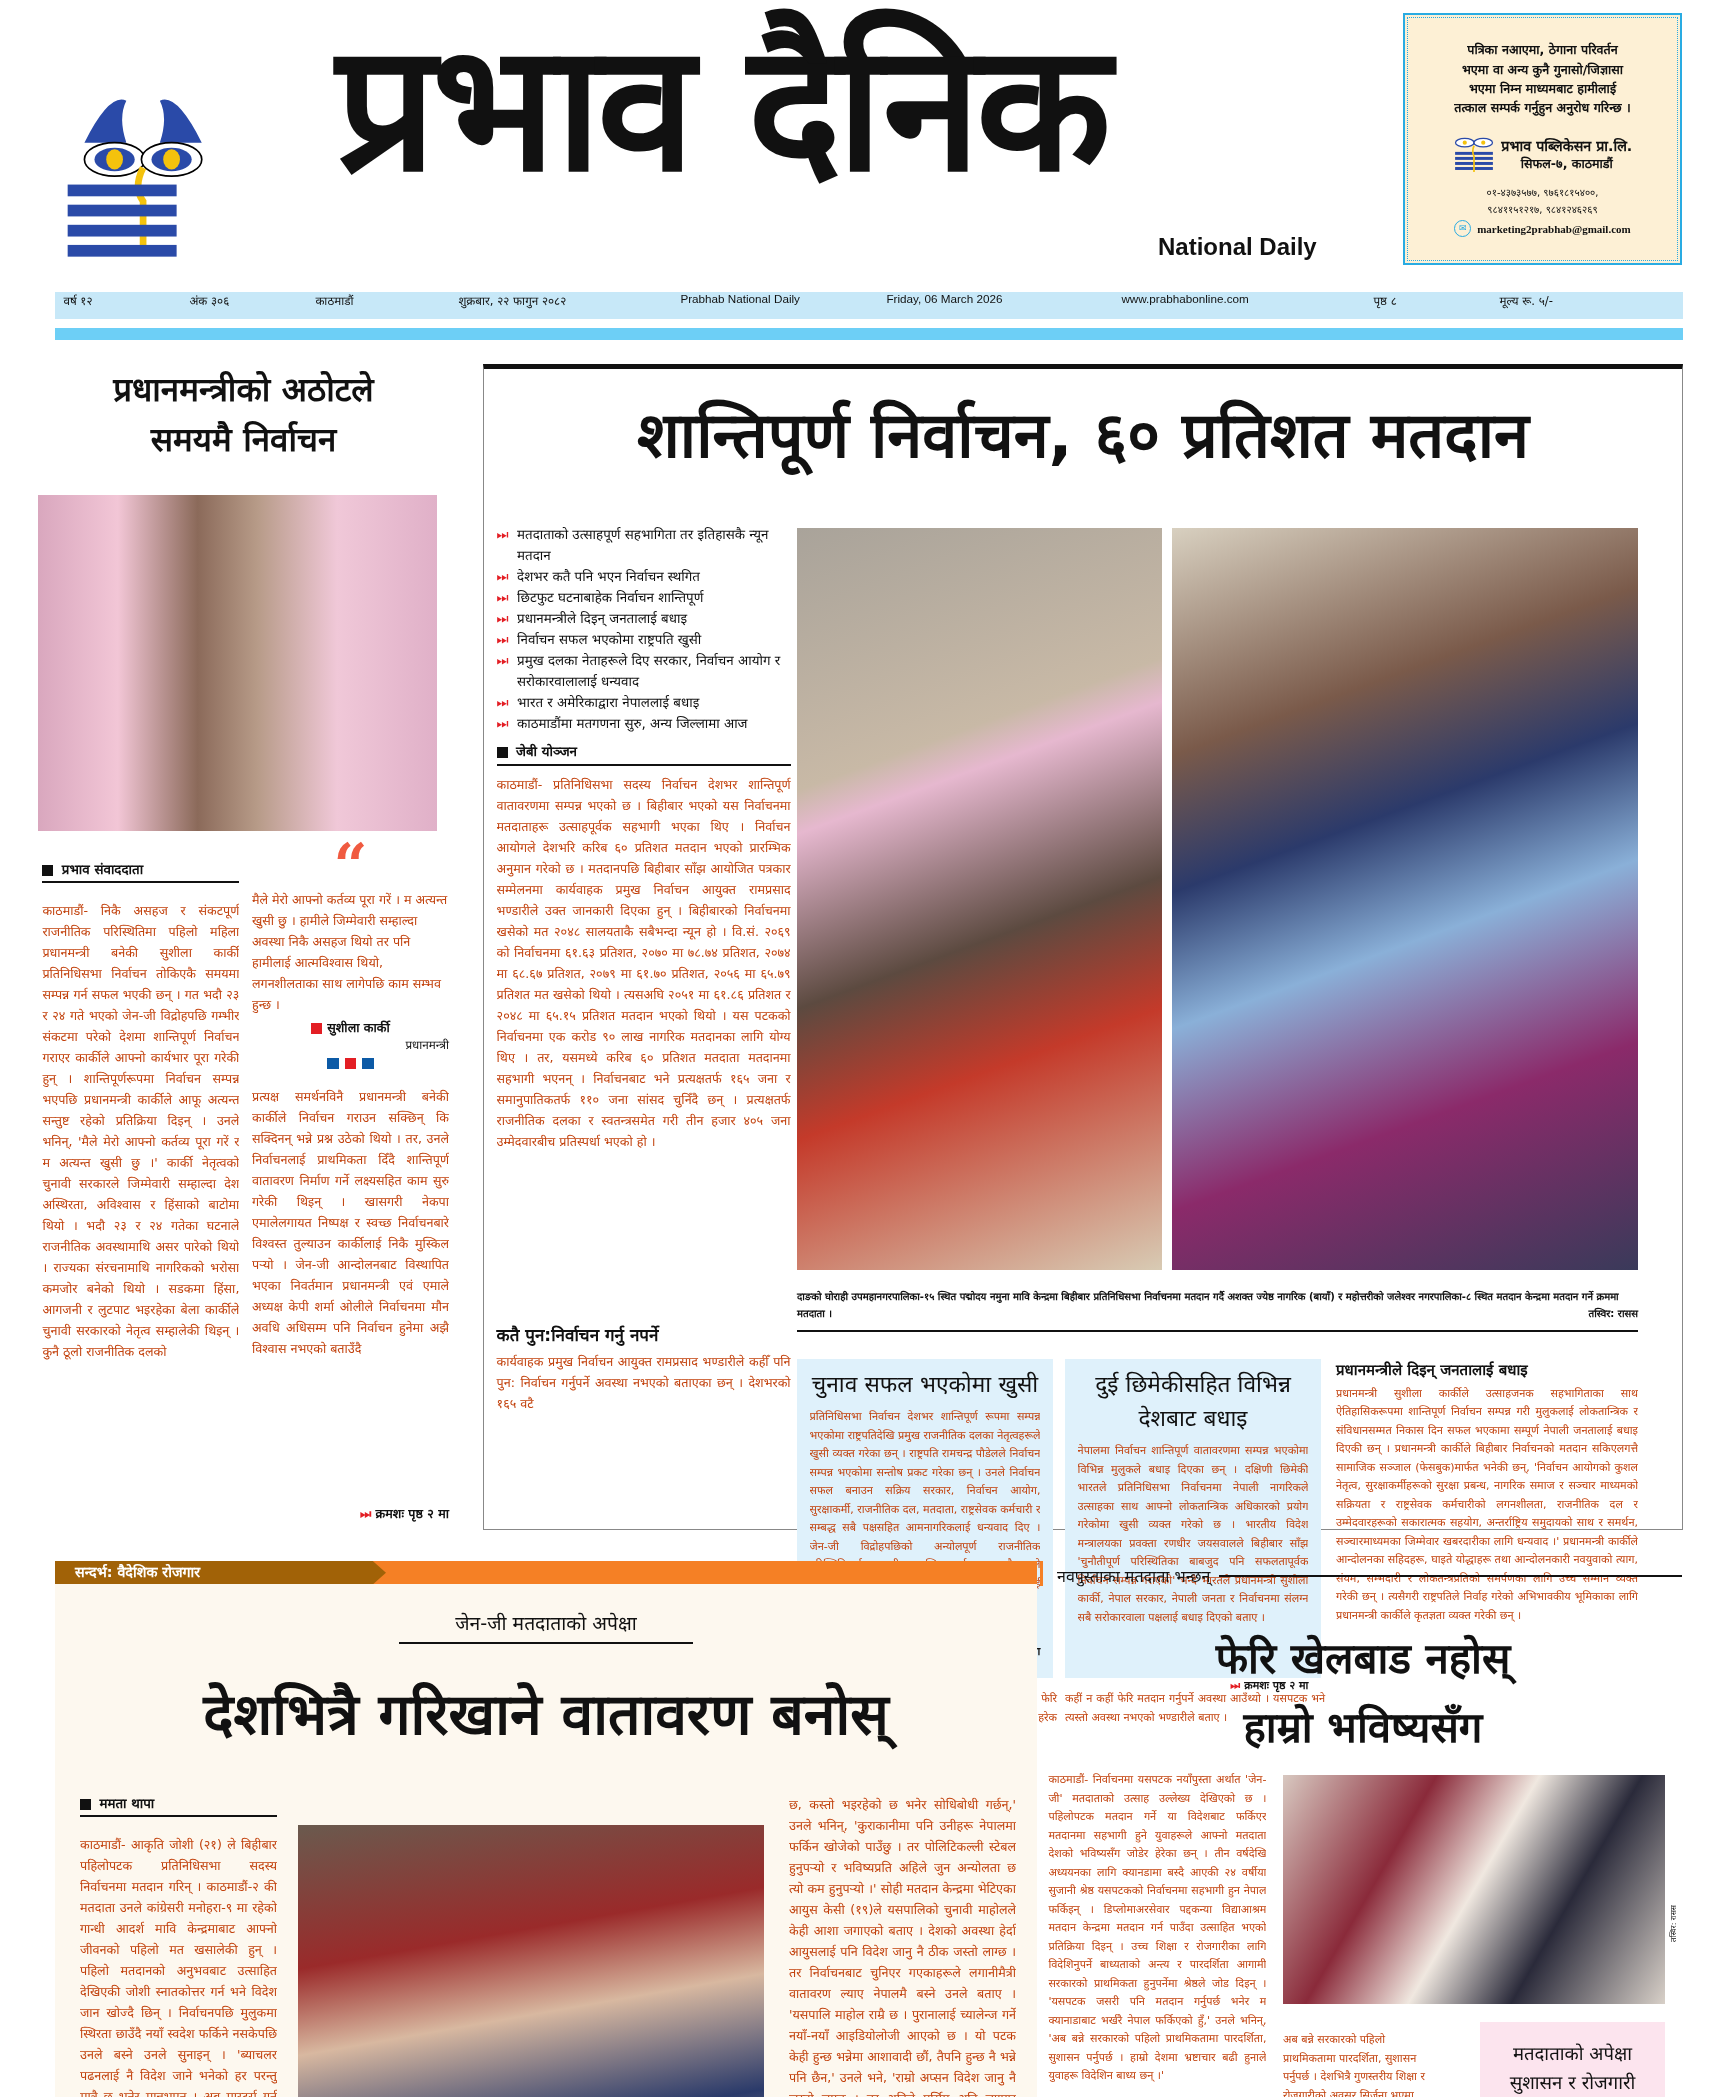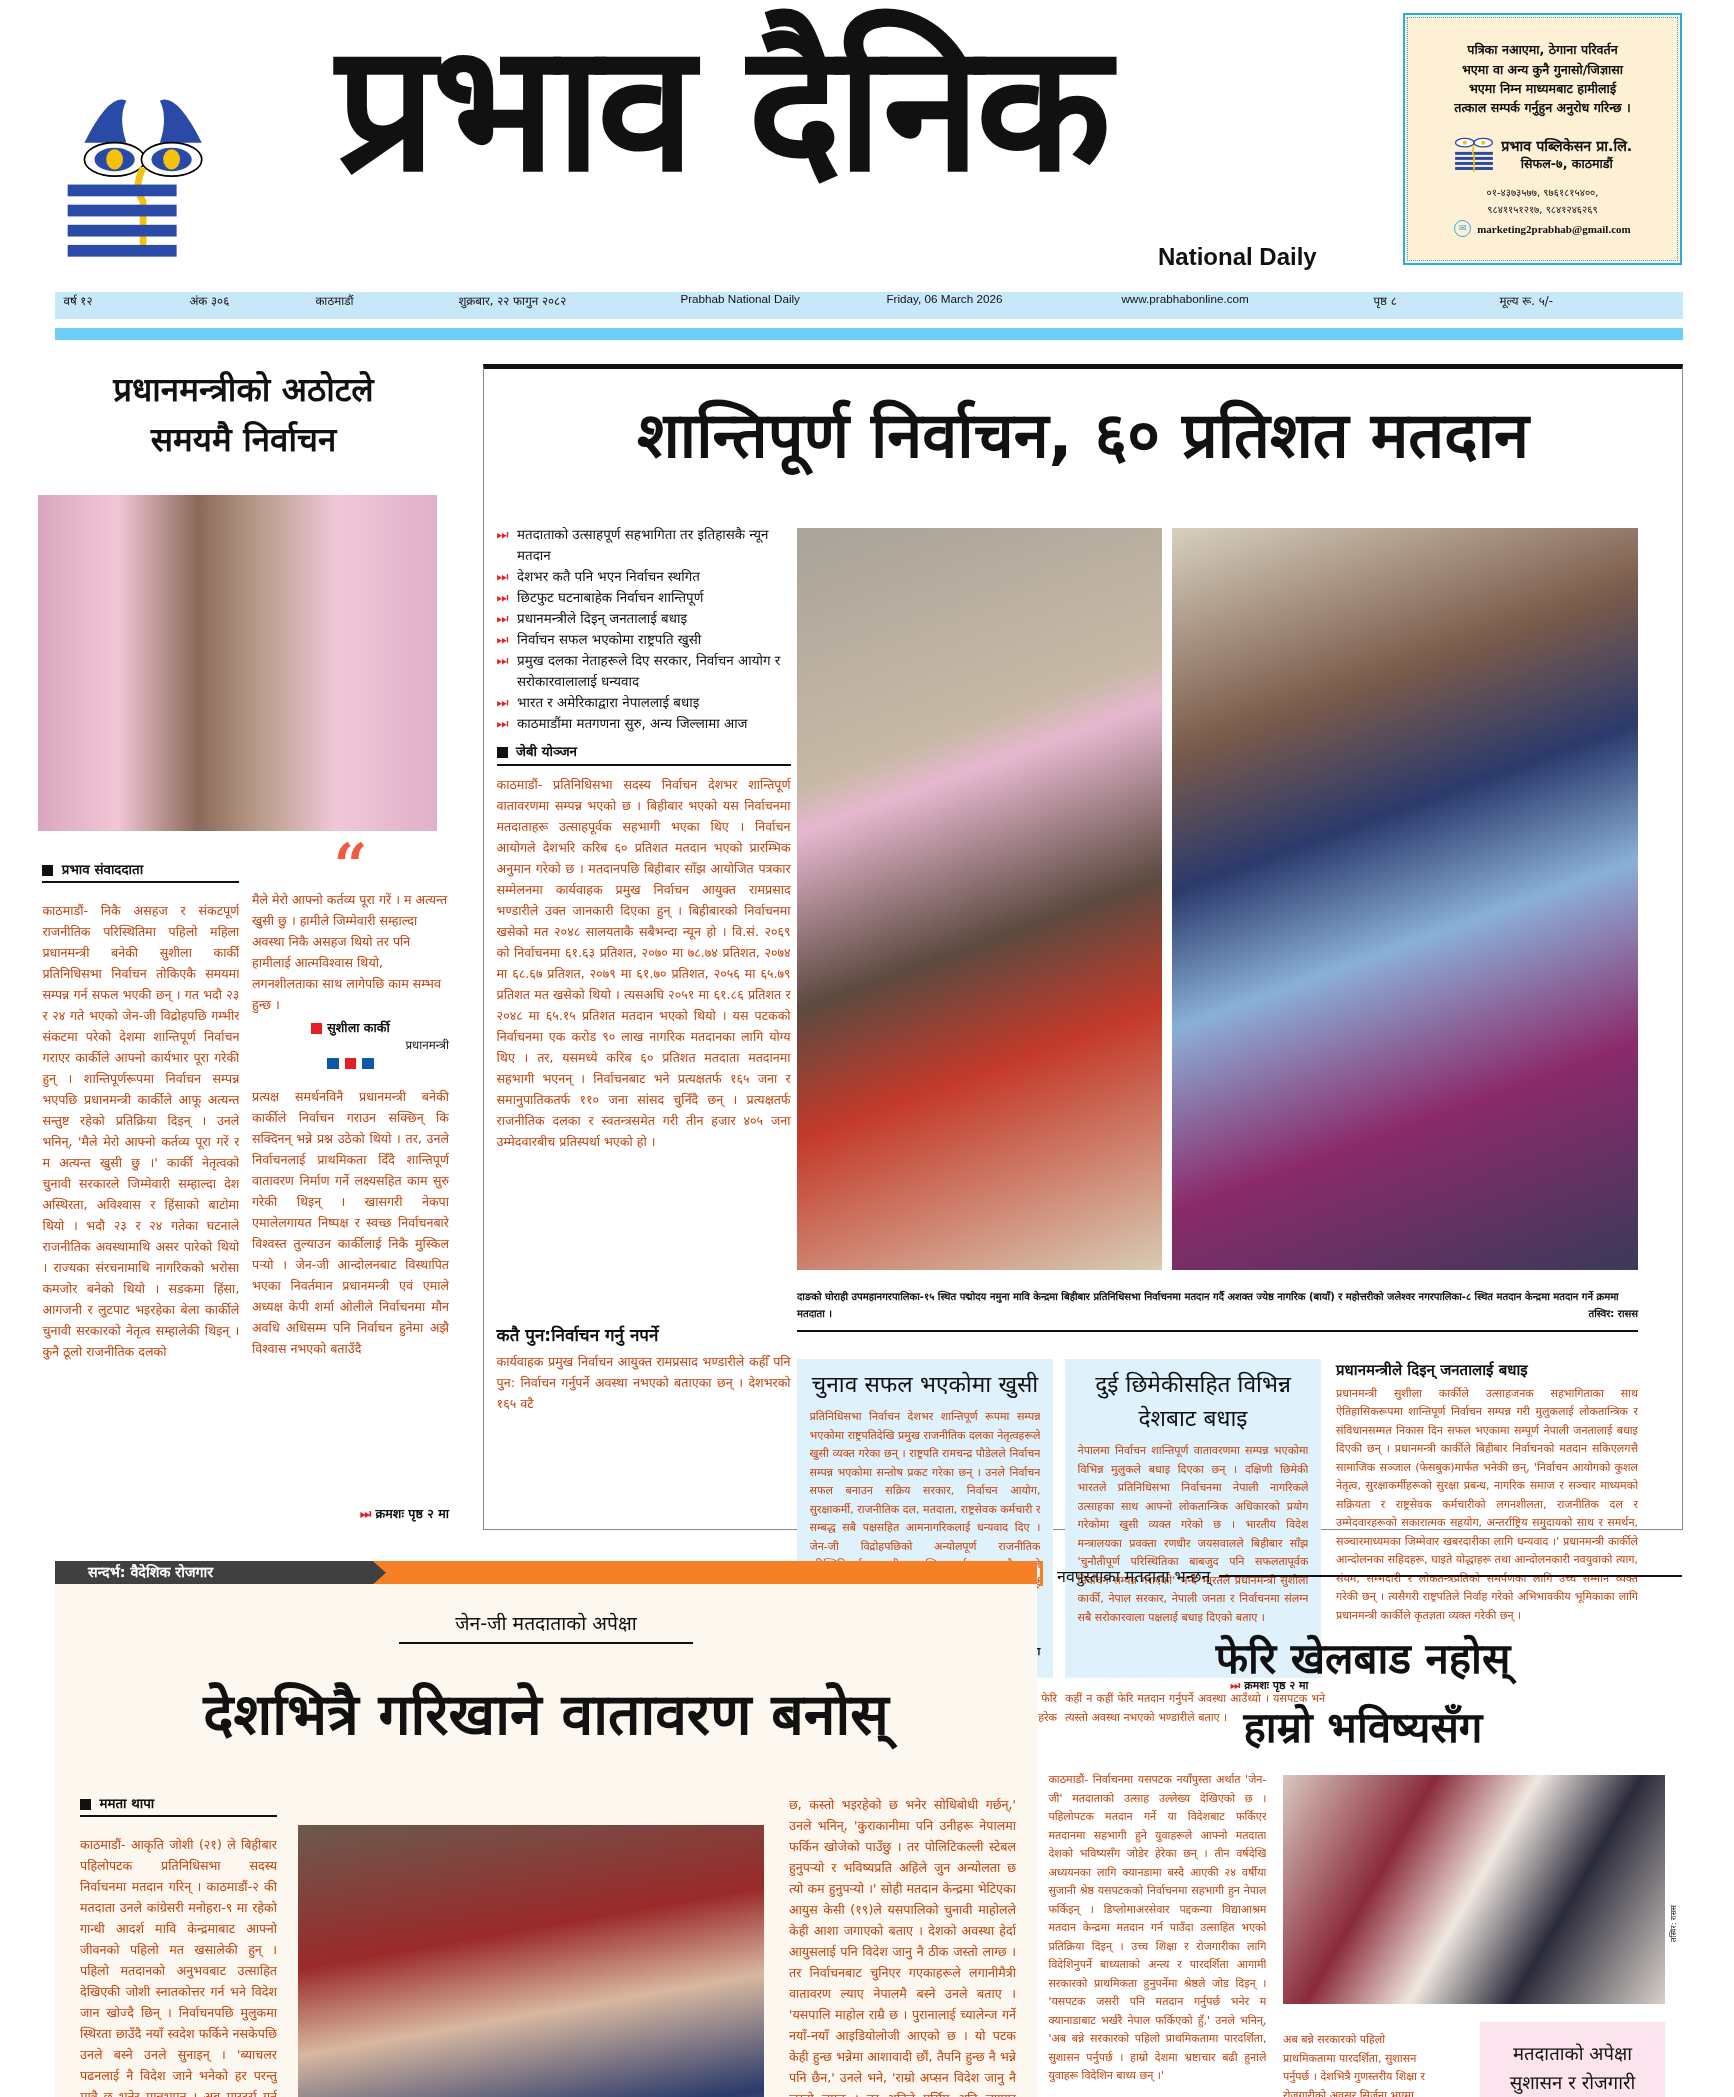--- a/index.html
+++ b/index.html
@@ -32,21 +32,21 @@
     <ellipse cx="67" cy="45" rx="12" ry="7" fill="#2a4aa8"></ellipse>
     <ellipse cx="33" cy="45" rx="5" ry="6" fill="#f4c20d"></ellipse>
     <ellipse cx="67" cy="45" rx="5" ry="6" fill="#f4c20d"></ellipse>
     <path d="M50 50 Q44 62 50 70 L50 100" stroke="#f4c20d" stroke-width="4" fill="none"></path>
     <rect x="5" y="60" width="65" height="7" fill="#2a4aa8"></rect>
     <rect x="5" y="72" width="65" height="7" fill="#2a4aa8"></rect>
     <rect x="5" y="84" width="65" height="7" fill="#2a4aa8"></rect>
     <rect x="5" y="96" width="65" height="7" fill="#2a4aa8"></rect>
   </svg>
   <div class="abs" style="left:336px;top:21px;font-size:176px;font-weight:bold;line-height:1;letter-spacing:-4.2px">प्रभाव दैनिक</div>
-  <div class="abs" style="left:1158px;top:243px;font-family:'Liberation Sans',sans-serif;font-size:24px;font-weight:bold">National Daily</div>
+  <div class="abs" style="left:1158px;top:233px;font-family:'Liberation Sans',sans-serif;font-size:24px;font-weight:bold">National Daily</div>
 </div>
 
 <div class="abs" style="left:1403px;top:13.4px;width:279px;height:252px;background:#fdf0d5;border:2.5px solid #29abe2;outline:1.3px dotted #29abe2;outline-offset:-5.9px;padding:25px 8.4px 8.4px;text-align:center">
   <div style="font-size:12.6px;line-height:19.3px;font-weight:bold">पत्रिका नआएमा, ठेगाना परिवर्तन</div>
   <div style="font-size:12.6px;line-height:19.3px;font-weight:bold">भएमा वा अन्य कुनै गुनासो/जिज्ञासा</div>
   <div style="font-size:12.6px;line-height:19.3px;font-weight:bold">भएमा निम्न माध्यमबाट हामीलाई</div>
   <div style="font-size:12.6px;line-height:19.3px;font-weight:bold">तत्काल सम्पर्क गर्नुहुन अनुरोध गरिन्छ ।</div>
   <div style="display:flex;align-items:center;justify-content:center;margin-top:17px;gap:6.7px">
     <svg width="42" height="38" viewBox="0 0 100 90">
       <ellipse cx="28" cy="18" rx="22" ry="10" fill="#fff" stroke="#2a4aa8" stroke-width="3"></ellipse>
@@ -170,21 +170,21 @@
   <div style="position:absolute;left:852px;top:990px;width:302px;height:503px">
     <div style="font-size:15px;font-weight:bold">प्रधानमन्त्रीले दिइन् जनतालाई बधाइ</div>
     <div class="body-text" style="font-size:11px;line-height:18.5px;margin-top:5.9px;height:495px;overflow:hidden">प्रधानमन्त्री सुशीला कार्कीले उत्साहजनक सहभागिताका साथ ऐतिहासिकरूपमा शान्तिपूर्ण निर्वाचन सम्पन्न गरी मुलुकलाई लोकतान्त्रिक र संविधानसम्मत निकास दिन सफल भएकामा सम्पूर्ण नेपाली जनतालाई बधाइ दिएकी छन् । प्रधानमन्त्री कार्कीले बिहीबार निर्वाचनको मतदान सकिएलगत्तै सामाजिक सञ्जाल (फेसबुक)मार्फत भनेकी छन्, 'निर्वाचन आयोगको कुशल नेतृत्व, सुरक्षाकर्मीहरूको सुरक्षा प्रबन्ध, नागरिक समाज र सञ्चार माध्यमको सक्रियता र राष्ट्रसेवक कर्मचारीको लगनशीलता, राजनीतिक दल र उम्मेदवारहरूको सकारात्मक सहयोग, अन्तर्राष्ट्रिय समुदायको साथ र समर्थन, सञ्चारमाध्यमका जिम्मेवार खबरदारीका लागि धन्यवाद ।' प्रधानमन्त्री कार्कीले आन्दोलनका सहिदहरू, घाइते योद्धाहरू तथा आन्दोलनकारी नवयुवाको त्याग, संयम, सम्भदारी र लोकतन्त्रप्रतिको समर्पणका लागि उच्च सम्मान व्यक्त गरेकी छन् । त्यसैगरी राष्ट्रपतिले निर्वाह गरेको अभिभावकीय भूमिकाका लागि प्रधानमन्त्री कार्कीले कृतज्ञता व्यक्त गरेकी छन् ।</div>
     <div class="cont" style="font-size:11px"><span class="arr">⏭</span><span>क्रमशः पृष्ठ २ मा</span></div>
   </div>
   <div class="body-text" style="position:absolute;left:313px;top:1321px;width:260px;font-size:11px;line-height:18.5px">प्रतिनिधिसभा क्षेत्रमा शान्तिपूर्णरूपमा मतदान भएकाले फेरि निर्वाचन गर्नुपर्ने अवस्था नभएको उनको भनाइ छ । विगतका हरेक निर्वाचनमा</div>
   <div class="body-text" style="position:absolute;left:581px;top:1321px;width:260px;font-size:11px;line-height:18.5px">कहीं न कहीं फेरि मतदान गर्नुपर्ने अवस्था आउँथ्यो । यसपटक भने त्यस्तो अवस्था नभएको भण्डारीले बताए ।</div>
 </div>
 
 <div class="abs" style="left:55px;top:1561px;width:982px;height:23.5px;background:#f58025">
-  <div style="position:absolute;left:0;top:0;height:23.5px;width:331px;background:#404040;clip-path:polygon(0 0,96% 0,100% 50%,96% 100%,0 100%);color:#fff;font-size:14.3px;font-weight:bold;line-height:23.5px;padding-left:33px">सन्दर्भ: वैदेशिक रोजगार</div>
+  <div style="position:absolute;left:0;top:0;height:23.5px;width:331px;background:#a16207;clip-path:polygon(0 0,96% 0,100% 50%,96% 100%,0 100%);color:#fff;font-size:14.3px;font-weight:bold;line-height:23.5px;padding-left:20px">सन्दर्भ: वैदेशिक रोजगार</div>
 </div>
 <div class="abs" style="left:55px;top:1584px;width:982px;height:852px;background:#fdf8ef">
   <div style="position:absolute;left:344px;top:25px;width:294px;text-align:center;font-size:19.3px;border-bottom:2.1px solid #111;padding-bottom:5.9px">जेन-जी मतदाताको अपेक्षा</div>
   <div style="position:absolute;left:0;top:88px;width:982px;text-align:center;font-size:57px;font-weight:bold;line-height:84px">देशभित्रै गरिखाने वातावरण बनोस्</div>
   <div style="position:absolute;left:25px;top:210px;width:197px">
     <div class="byline"><span class="sq"></span><span>ममता थापा</span></div>
     <div class="body-text" style="margin-top:17px;height:600px;overflow:hidden">काठमाडौं- आकृति जोशी (२१) ले बिहीबार पहिलोपटक प्रतिनिधिसभा सदस्य निर्वाचनमा मतदान गरिन् । काठमाडौं-२ की मतदाता उनले कांग्रेसरी मनोहरा-९ मा रहेको गान्धी आदर्श मावि केन्द्रमाबाट आफ्नो जीवनको पहिलो मत खसालेकी हुन् । पहिलो मतदानको अनुभवबाट उत्साहित देखिएकी जोशी स्नातकोत्तर गर्न भने विदेश जान खोज्दै छिन् । निर्वाचनपछि मुलुकमा स्थिरता छाउँदै नयाँ स्वदेश फर्किने नसकेपछि उनले बस्ने उनले सुनाइन् । 'ब्याचलर पढनलाई नै विदेश जाने भनेको हर परन्तु मात्रै छु भनेर मान्नुभएन । अब मास्टर्स गर्न विदेश नै जाने,' उनले भनिन्, 'त्यसपछि नेपालमा राम्रा नेता, पोलिसी आएर अवसर राम्रो हुँदै गयो भने त्यहाँको एक्सपर्टिज लिएर नेपाल ने फर्किने विचार छ । यदि यहाँ आएर दुःख पाउने अनि उता राम्रो अवसर पाउने भयो भने उतै बस्ने ।' अधिकांश जेन-जी पुस्तामा मुलुकमै केही गर्नका लागि सहज वातावरण नभएको बताउने मनसाय हावी भएको छ । प्रविधियुक्त हुर्किएको यो पुस्तामा राजनीतिक चेतना नभएको</div>
   </div>
   <div class="photo" style="position:absolute;left:243px;top:241px;width:466px;height:495px;background:linear-gradient(170deg,#6a5a4e 0%,#9a2a2a 25%,#d8b8a0 40%,#2a3a6a 60%,#d8c8b0 80%,#8a6a5a 100%)"></div>
 

